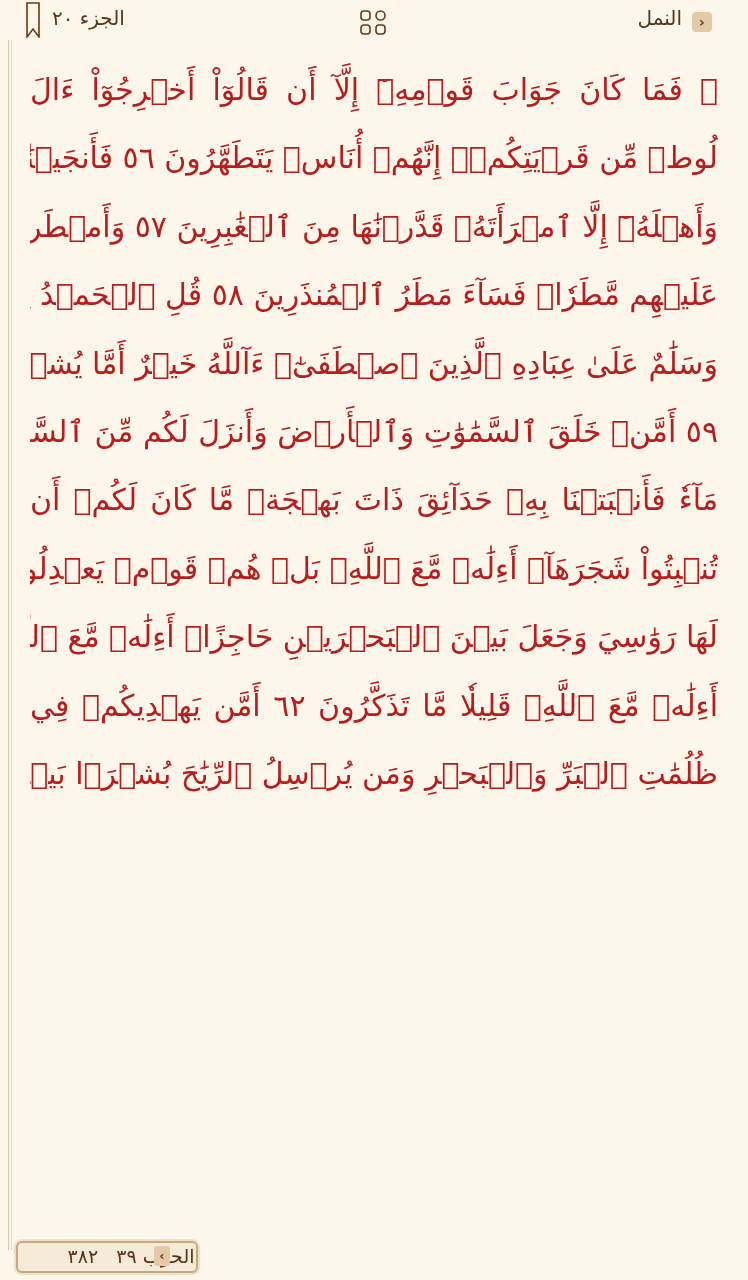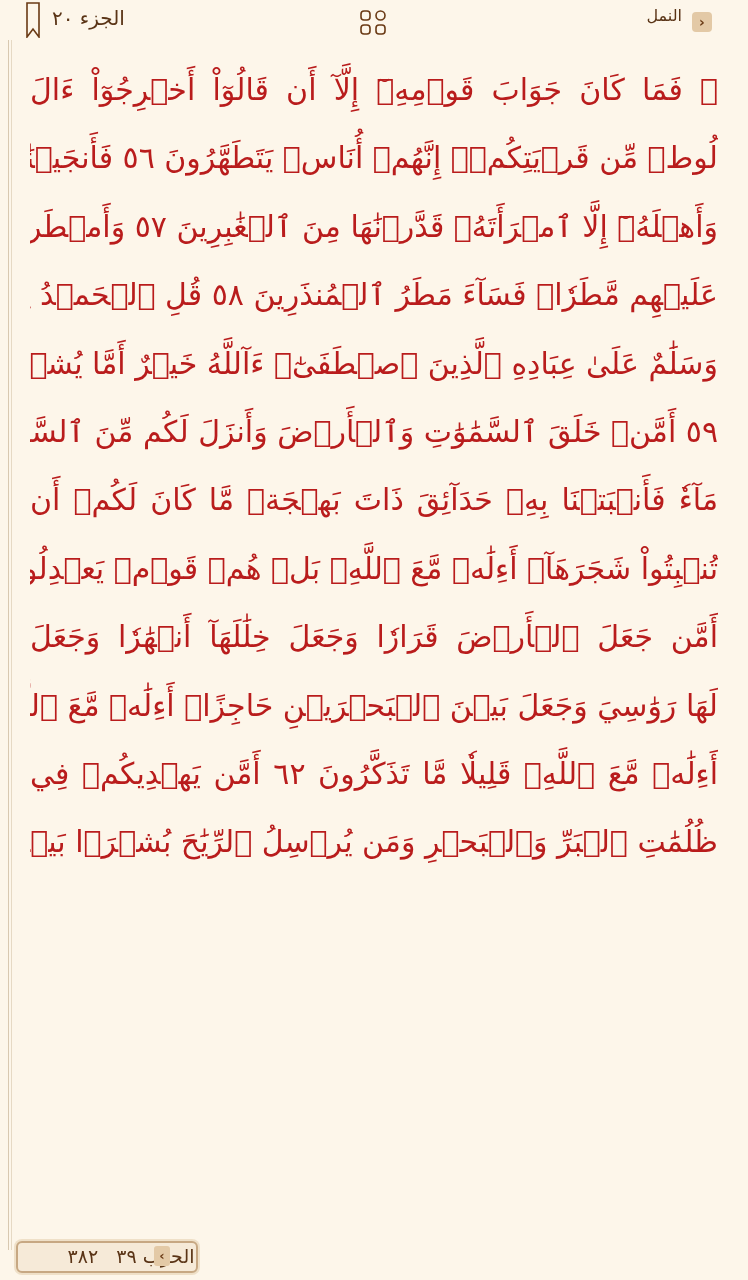--- a/index.html
+++ b/index.html
@@ -1,20 +1,20 @@
 <!DOCTYPE html>
 <html><head>
 <meta charset="utf-8">
 <style>
   html, body { margin:0; padding:0; }
   body { width:748px; height:1280px; background:#fdf6ea; position:relative; overflow:hidden; font-family:"DejaVu Sans", sans-serif; color:#1a1208; }
   .edge-line { position:absolute; left:8px; top:40px; bottom:30px; width:1px; background:#d8c8b0; }
   .edge-line2 { position:absolute; left:11px; top:40px; bottom:30px; width:1px; background:#e6d9c4; }
   .header { position:absolute; top:0; left:0; right:8px; height:44px; }
-  .surah { position:absolute; right:58px; top:6px; font-size:16px; color:#5a3416; direction:rtl; }
+  .surah { position:absolute; right:58px; top:6px; font-size:20px; color:#5a3416; direction:rtl; }
   .surah-chev { position:absolute; right:28px; top:12px; width:20px; height:20px; border-radius:4px; background:#e3c9a6; color:#6a3a15; font-size:14px; line-height:20px; text-align:center; font-weight:bold; }
   .juz { position:absolute; left:52px; top:6px; font-size:20px; color:#5a3416; direction:rtl; }
   .bookmark { position:absolute; left:26px; top:2px; width:14px; height:36px; }
   .grid-icon { position:absolute; left:358px; top:8px; width:30px; height:30px; }
   .page-text { position:absolute; top:56px; left:30px; right:30px; direction:rtl; font-family:"DejaVu Sans", sans-serif; font-size:30px; line-height:68.4px; color:#b91c1c; }
   .line { height:68.4px; white-space:nowrap; text-align:justify; text-align-last:justify; overflow:hidden; }
   .footer { position:absolute; bottom:0; left:0; right:0; height:50px; }
   .hizb-pill { position:absolute; left:16px; top:11px; width:130px; height:28px; border:2px solid #c7a883; border-radius:6px; background:#f6ead8; direction:rtl; font-size:19px; color:#5a3416; line-height:26px; text-align:center; box-shadow:0 0 0 2px #efe0c8;padding-left:48px; }
   .footer-chev { position:absolute; left:154px; top:16px; width:16px; height:20px; border-radius:3px; background:#e3c9a6; color:#6a3a15; font-size:13px; line-height:20px; text-align:center; font-weight:bold; }
 </style>
@@ -41,21 +41,20 @@
 
 <div class="page-text">
   <div class="line">۞ فَمَا كَانَ جَوَابَ قَوۡمِهِۦٓ إِلَّآ أَن قَالُوٓاْ أَخۡرِجُوٓاْ ءَالَ</div>
   <div class="line">لُوطٖ مِّن قَرۡيَتِكُمۡۖ إِنَّهُمۡ أُنَاسٞ يَتَطَهَّرُونَ ٥٦ فَأَنجَيۡنَٰهُ</div>
   <div class="line">وَأَهۡلَهُۥٓ إِلَّا ٱمۡرَأَتَهُۥ قَدَّرۡنَٰهَا مِنَ ٱلۡغَٰبِرِينَ ٥٧ وَأَمۡطَرۡنَا</div>
   <div class="line">عَلَيۡهِم مَّطَرٗاۖ فَسَآءَ مَطَرُ ٱلۡمُنذَرِينَ ٥٨ قُلِ ٱلۡحَمۡدُ لِلَّهِ</div>
   <div class="line">وَسَلَٰمٌ عَلَىٰ عِبَادِهِ ٱلَّذِينَ ٱصۡطَفَىٰٓۗ ءَآللَّهُ خَيۡرٌ أَمَّا يُشۡرِكُونَ</div>
   <div class="line">٥٩ أَمَّنۡ خَلَقَ ٱلسَّمَٰوَٰتِ وَٱلۡأَرۡضَ وَأَنزَلَ لَكُم مِّنَ ٱلسَّمَآءِ</div>
   <div class="line">مَآءٗ فَأَنۢبَتۡنَا بِهِۦ حَدَآئِقَ ذَاتَ بَهۡجَةٖ مَّا كَانَ لَكُمۡ أَن</div>
   <div class="line">تُنۢبِتُواْ شَجَرَهَآۗ أَءِلَٰهٞ مَّعَ ٱللَّهِۚ بَلۡ هُمۡ قَوۡمٞ يَعۡدِلُونَ ٦٠</div>
-  <div class="line">أَمَّن جَعَلَ ٱلۡأَرۡضَ قَرَارٗا وَجَعَلَ خِلَٰلَهَآ أَنۡهَٰرٗا وَجَعَلَ</div>
   <div class="line">لَهَا رَوَٰسِيَ وَجَعَلَ بَيۡنَ ٱلۡبَحۡرَيۡنِ حَاجِزًاۗ أَءِلَٰهٞ مَّعَ ٱللَّهِۚ</div>
   <div class="line">أَءِلَٰهٞ مَّعَ ٱللَّهِۚ قَلِيلٗا مَّا تَذَكَّرُونَ ٦٢ أَمَّن يَهۡدِيكُمۡ فِي</div>
   <div class="line">ظُلُمَٰتِ ٱلۡبَرِّ وَٱلۡبَحۡرِ وَمَن يُرۡسِلُ ٱلرِّيَٰحَ بُشۡرَۢا بَيۡنَ يَدَيۡ</div>
 </div>
 
 <div class="footer">
   <div class="hizb-pill">
     <span>الحزب ٣٩</span>
     &nbsp;
     <span>٣٨٢</span>

